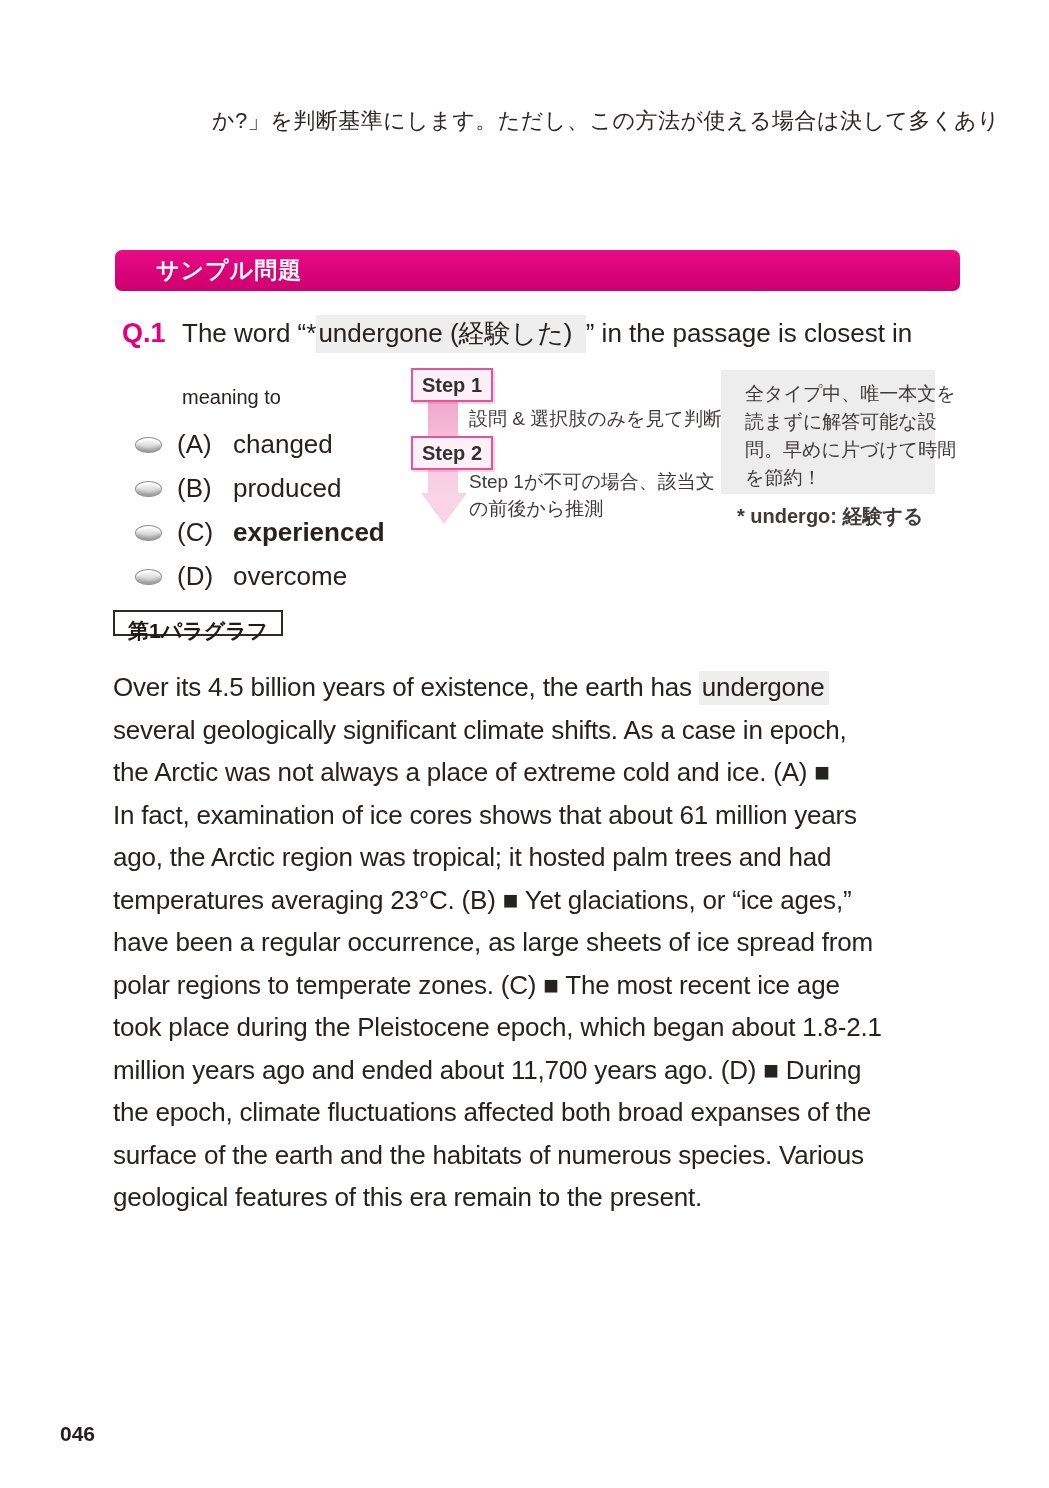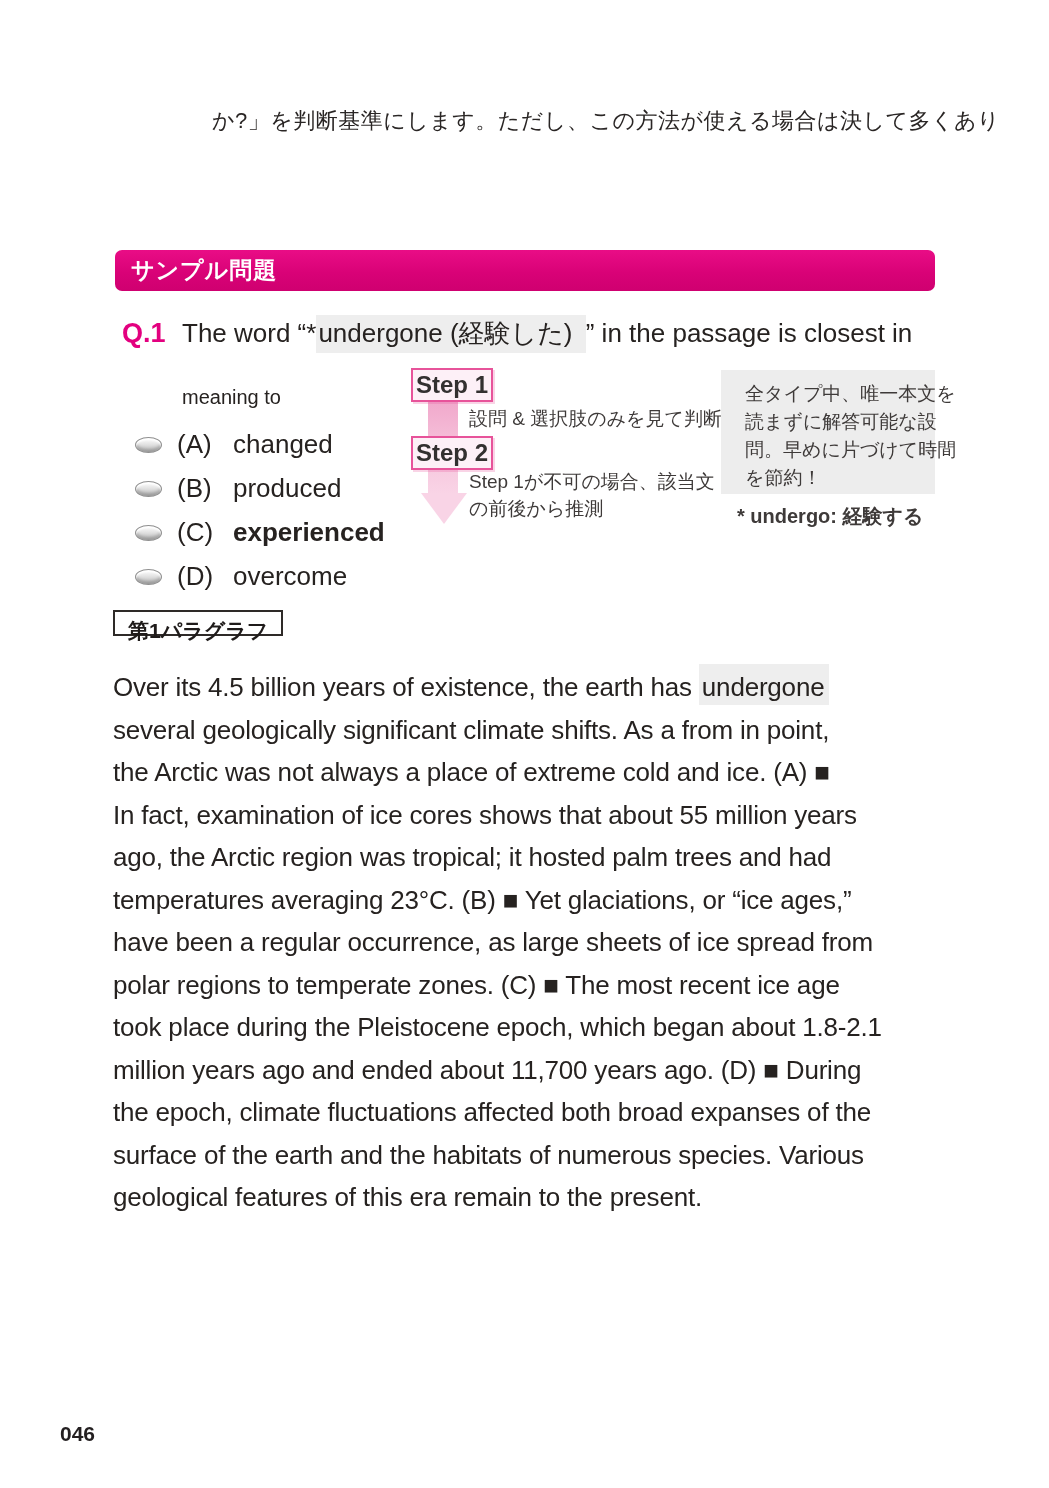--- a/index.html
+++ b/index.html
@@ -11,20 +11,21 @@
 
   
   .intro-line { font-size:22px; line-height:46px; color:#2a2625; letter-spacing:0.5px; }
   .intro-1 { left:212px; top:98px; }
   .intro-2 { left:212px; top:144px; }
 
   
   .banner {
     left:115px; top:250px; width:820px; height:41px; border-radius:7px;
     background:linear-gradient(180deg,#e90d86 0%,#d90277 55%,#cf0070 100%);
+    padding-left:25px;
   }
   .banner-label {
     padding-left:16px; line-height:41px; color:#ffffff;
     font-weight:bold; font-size:23px; letter-spacing:1px;
   }
 
   
   .q-number { left:122px; top:318px; font-size:27px; font-weight:bold; color:#e3007f; }
   .q-line1  { left:182px; top:316px; font-size:26px; }
   .q-line2  { left:182px; top:362px; font-size:20px;margin-top:24px; }
@@ -50,21 +51,21 @@
   }
   .arrow-head {
     left:421px; top:493px; width:0; height:0;
     border-left:23px solid transparent; border-right:23px solid transparent;
     border-top:31px solid #f9d4e6;
   }
   .step-box {
     position:absolute; left:411px; width:78px; height:30px; box-sizing:content-box;
     background:#fdf0f7; border:2px solid #e7539a;
     box-shadow:2px 2px 0 rgba(231,83,154,0.25);
-    text-align:center; font-weight:bold; font-size:24px; line-height:30px; color:#333030;
+    text-align:center; font-weight:bold; font-size:20px; line-height:30px; color:#333030;
   }
   .step1-box { top:368px; }
   .step2-box { top:436px; }
   .step1-desc { left:469px; top:406px; font-size:19px; color:#3e3a39; }
   .step2-desc-1 { left:469px; top:469px; font-size:19px; color:#3e3a39; }
   .step2-desc-2 { left:469px; top:496px; font-size:19px; color:#3e3a39; }
 
   
   .note {
     left:721px; top:370px; width:214px; height:124px; background:#ededed;
@@ -76,21 +77,21 @@
   
   .para-box {
     left:113px; top:610px; width:170px; height:26px; box-sizing:border-box;
     border:2px solid #2e2a28;
   }
   .para-label { padding-left:13px; line-height:38px; font-size:21px; font-weight:bold; color:#1f1b1a; }
 
   
   .passage { position:absolute; left:113px; top:666px; }
   .p-line { font-size:26px; line-height:42.5px; height:42.5px; letter-spacing:-0.2px; color:#262220; white-space:nowrap; }
-  .p-hl { background:#eeeeee; padding:8px 5px 3px 3px; }
+  .p-hl { background:#eeeeee; padding:1px 5px 3px 3px; }
 
   
   .page-num { left:60px; top:1422px; font-size:21px; font-weight:bold; color:#231f20;text-align:right; }
 </style>
 </head>
 <body>
 
 <div class="page">
 
   <div class="abs intro-line intro-1">か?」を判断基準にします。ただし、この方法が使える場合は決して多くあり</div>
@@ -139,23 +140,23 @@
     <div class="note-line">を節約！</div>
   </div>
   <div class="abs footnote">* undergo: 経験する</div>
 
   <div class="abs para-box">
     <div class="para-label">第1パラグラフ</div>
   </div>
 
   <div class="passage">
     <div class="p-line"><span>Over its 4.5 billion years of existence, the earth has </span><span class="p-hl">undergone</span></div>
-    <div class="p-line">several geologically significant climate shifts. As a from in point,</div>
+    <div class="p-line">several geologically significant climate shifts. As a case in epoch,</div>
     <div class="p-line">the Arctic was not always a place of extreme cold and ice. (A) ■</div>
-    <div class="p-line">In fact, examination of ice cores shows that about 55 million years</div>
+    <div class="p-line">In fact, examination of ice cores shows that about 61 million years</div>
     <div class="p-line">ago, the Arctic region was tropical; it hosted palm trees and had</div>
     <div class="p-line">temperatures averaging 23°C. (B) ■ Yet glaciations, or “ice ages,”</div>
     <div class="p-line">have been a regular occurrence, as large sheets of ice spread from</div>
     <div class="p-line">polar regions to temperate zones. (C) ■ The most recent ice age</div>
     <div class="p-line">took place during the Pleistocene epoch, which began about 1.8-2.1</div>
     <div class="p-line">million years ago and ended about 11,700 years ago. (D) ■ During</div>
     <div class="p-line">the epoch, climate fluctuations affected both broad expanses of the</div>
     <div class="p-line">surface of the earth and the habitats of numerous species. Various</div>
     <div class="p-line">geological features of this era remain to the present.</div>
   </div>

